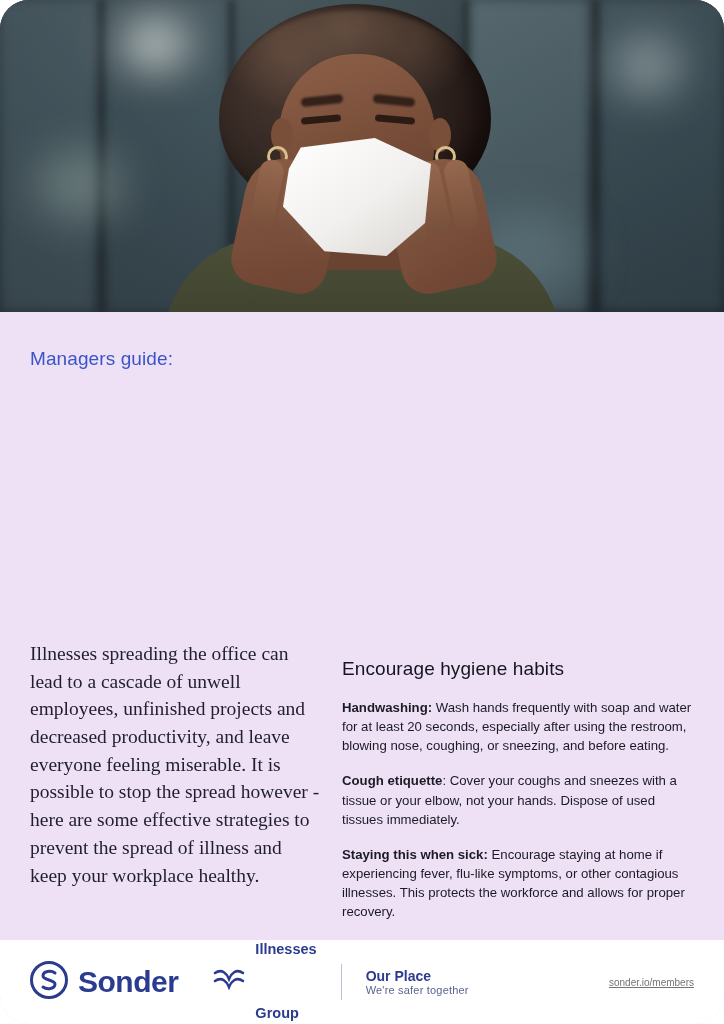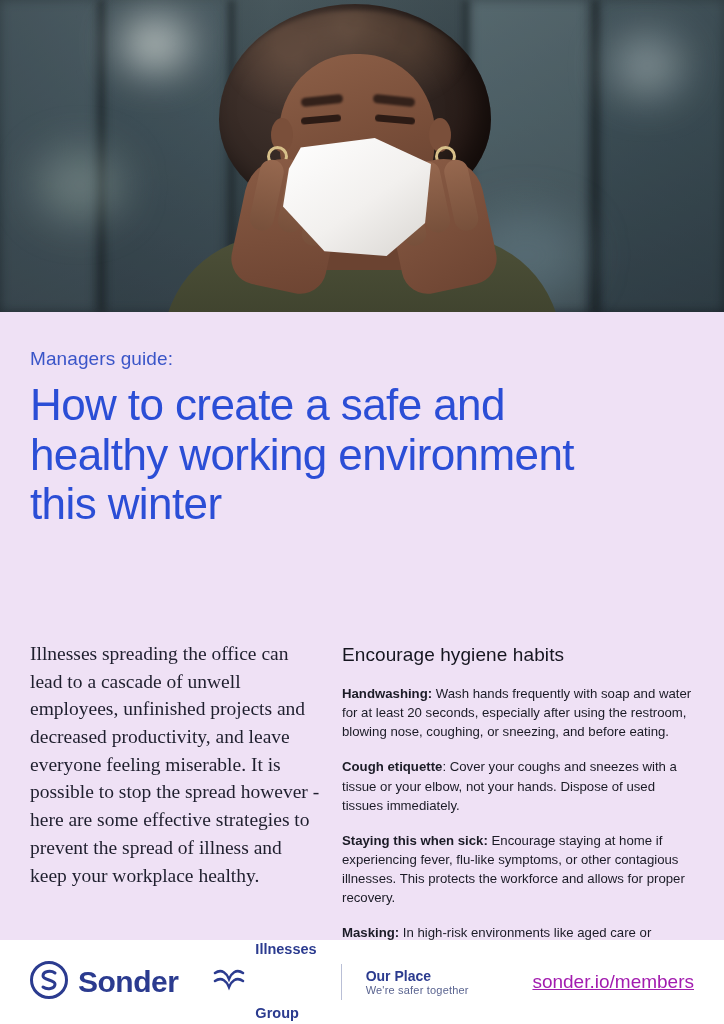--- a/index.html
+++ b/index.html
@@ -12,20 +12,21 @@
     overflow: hidden;
     font-family: "Liberation Sans", sans-serif;
     background: #ffffff;
   }
   .page {
     position: relative;
     width: 724px;
     height: 1024px;
     background: #efe1f5;
     overflow: hidden;
+    border-radius: 29px;
   }
 
   
   .hero {
     position: absolute;
     left: 0; top: 0;
     width: 724px;
     height: 312px;
     overflow: hidden;
     background: #2d3438;
@@ -210,21 +211,21 @@
     margin: 0;
     font-family: "Liberation Serif", serif;
     font-size: 19.5px;
     line-height: 1.42;
     color: #1f1f2e;
   }
   .col-right {
     flex: 1;
   }
   .subhead {
-    margin: 4px 0 18px 0;
+    margin: 18px 0 18px 0;
     font-size: 19px;
     font-weight: 400;
     color: #15151f;
     letter-spacing: 0.1px;
   }
   .tip {
     margin: 0 0 16px 0;
     font-size: 13.2px;
     line-height: 1.45;
     color: #1b1b26;
@@ -287,22 +288,22 @@
     font-weight: 700;
     color: #2b3b8f;
   }
   .ourplace-l2 {
     font-size: 11px;
     color: #5a6490;
     letter-spacing: 0.2px;
   }
   .footer-url {
     margin-left: auto;
-    font-size: 19px;
-    color: #a21caf;
+    font-size: 10px;
+    color: #737373;
   }
 </style>
 </head>
 <body>
 
 <div class="page">
 
   <div class="hero">
     <div class="hero-bg"></div>
     <div class="pane p1"></div>
@@ -340,21 +341,20 @@
         <div class="finger" style="left:8px; top:8px;"></div>
         <div class="finger" style="left:34px; top:0px;"></div>
         <div class="finger" style="left:62px; top:4px;"></div>
       </div>
       <div class="tissue"></div>
     </div>
   </div>
 
   <div class="title-block">
     <div class="kicker">Managers guide:</div>
-    <h1 class="headline">How to create a safe and healthy working environment this winter</h1>
   </div>
 
   <div class="columns">
     <div class="col-left">
       <p class="intro">Illnesses spreading the office can lead to a cascade of unwell employees, unfinished projects and decreased productivity, and leave everyone feeling miserable. It is possible to stop the spread however - here are some effective strategies to prevent the spread of illness and keep your workplace healthy.</p>
     </div>
     <div class="col-right">
       <h2 class="subhead">Encourage hygiene habits</h2>
 
       <p class="tip">

